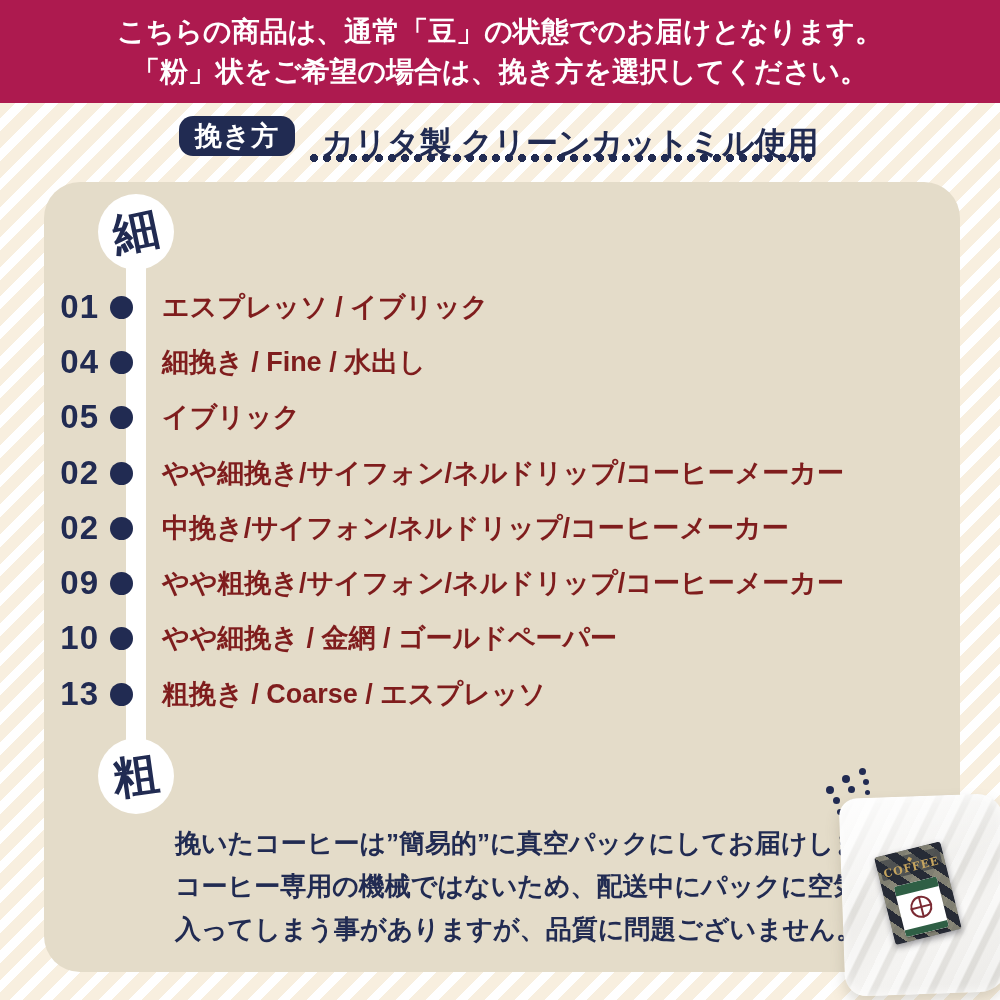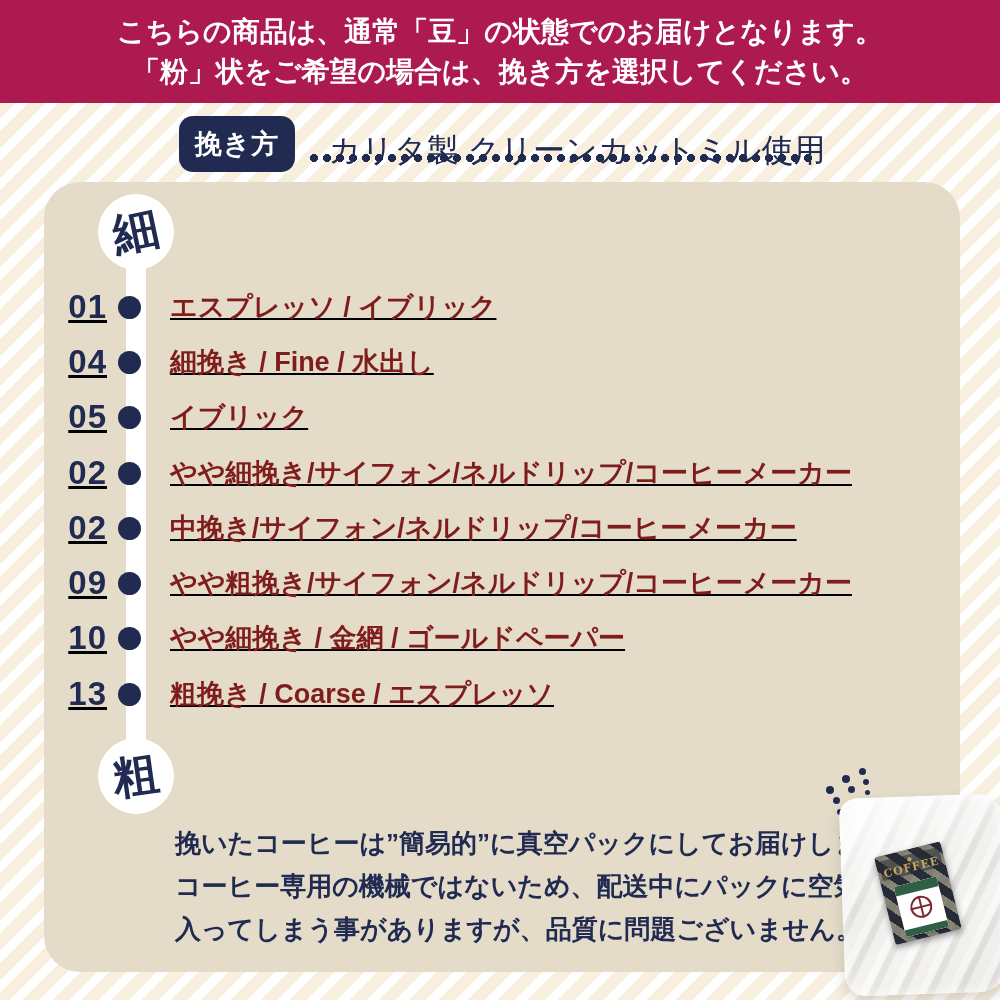--- a/index.html
+++ b/index.html
@@ -19,27 +19,27 @@
     position:absolute;left:0;top:0;width:1000px;height:103px;
     background:#ad1a4f;display:flex;flex-direction:column;justify-content:center;align-items:center;
     gap:6px;z-index:3;
   }
   .banner p{
     margin:0;color:#ffffff;font-weight:bold;font-size:28px;line-height:1.2;letter-spacing:0px;
     text-align:center;white-space:nowrap;
   }
   
   .badge{
-    position:absolute;left:179px;top:116px;width:116px;height:56px;z-index:3;
+    position:absolute;left:179px;top:116px;width:116px;height:40px;z-index:3;
     background:#212b52;border-radius:14px;color:#fff;font-weight:bold;font-size:27px;
     display:flex;align-items:center;justify-content:center;letter-spacing:1px;
   }
   .mill-title{
-    position:absolute;left:310px;top:112px;width:500px;height:42px;z-index:3;margin:17px;
-    color:#212b52;font-size:32px;font-weight:normal;text-align:center;white-space:nowrap;
+    position:absolute;left:310px;top:112px;width:500px;height:42px;z-index:3;margin:10px;
+    color:#212b52;font-size:32px;font-weight:bold;text-align:center;white-space:nowrap;
     letter-spacing:0px;
   }
   .dotted{
     position:absolute;left:308px;top:152px;width:506px;height:12px;z-index:3;
     background-image:radial-gradient(circle 4px at 6px 6px,#212b52 97%,transparent);
     background-size:13px 12px;background-repeat:repeat-x;
   }
   
   .panel{
     position:absolute;left:44px;top:182px;width:916px;height:790px;
@@ -54,21 +54,21 @@
     display:flex;align-items:center;justify-content:center;
   }
   .scale-circle.fine{top:12px;}
   .scale-circle.coarse{top:556px;}
   .scale-circle span{
     color:#212b52;font-size:46px;font-weight:bold;transform:rotate(-12deg);display:block;
   }
   .scale-circle.coarse span{transform:rotate(-8deg);}
   
   .row{
-    position:absolute;left:16px;height:36px;display:flex;align-items:center;white-space:nowrap;text-decoration:underline;
+    position:absolute;left:8px;height:36px;display:flex;align-items:center;white-space:nowrap;
   }
   .row .num{
     width:47px;text-align:right;color:#212b52;font-size:33px;font-weight:bold;letter-spacing:1px;
   }
   .row .dot{
     width:23px;height:23px;border-radius:50%;background:#212b52;margin-left:11px;flex:0 0 auto;
   }
   .row .lbl{
     margin-left:29px;color:#7f1d1d;font-size:27px;font-weight:bold;letter-spacing:0px;
   }

